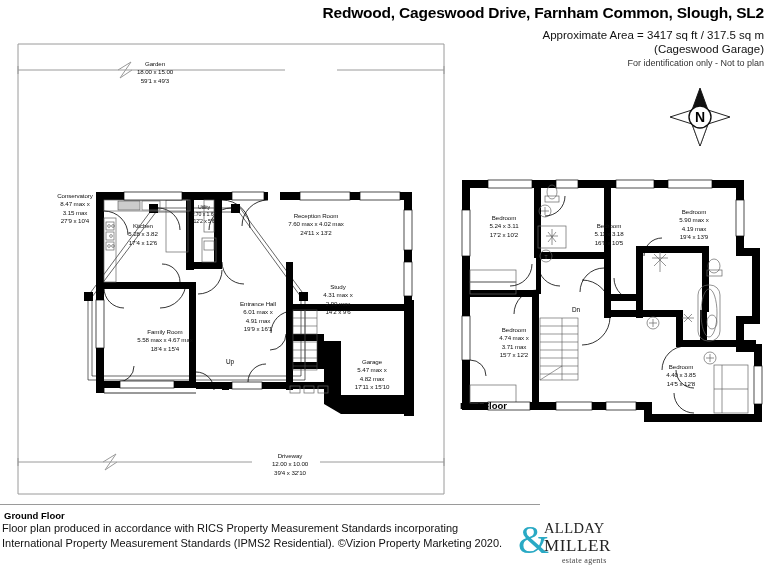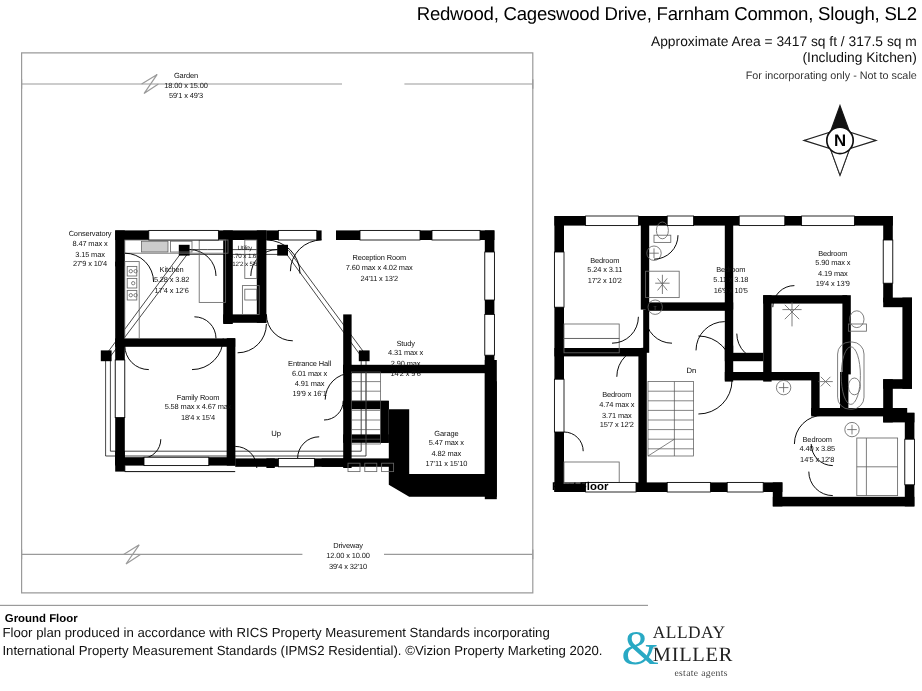--- a/index.html
+++ b/index.html
@@ -10,21 +10,21 @@
     color:#000;
     position:relative;
     overflow:hidden;
   }
   .page{position:absolute;inset:0;}
 
   
   .title{
     position:absolute;left:0;top:4px;width:764px;
     text-align:right;
-    font-size:15.5px;font-weight:normal;letter-spacing:-0.2px;
+    font-size:15.5px;font-weight:bold;letter-spacing:-0.2px;
   }
   .area-line{
     position:absolute;right:4px;font-size:11.5px;color:#111;
   }
   .area1{top:29px;}
   .area2{top:43px;}
   .area3{top:58px;font-size:9px;color:#333;}
 
   
   .plan{position:absolute;left:0;top:0;width:768px;height:576px;}
@@ -81,22 +81,22 @@
 
   .compass{position:absolute;left:668px;top:86px;width:64px;height:62px;}
 </style>
 </head>
 <body>
 
 <div class="page">
 
   <div class="title">Redwood, Cageswood Drive, Farnham Common, Slough, SL2</div>
   <div class="area-line area1">Approximate Area = 3417 sq ft / 317.5 sq m</div>
-  <div class="area-line area2">(Including Kitchen)</div>
-  <div class="area-line area3">For incorporating only - Not to scale</div>
+  <div class="area-line area2">(Cageswood Garage)</div>
+  <div class="area-line area3">For identification only - Not to plan</div>
 
   <div class="plan">
   <svg width="768" height="576" viewBox="0 0 768 576" xmlns="http://www.w3.org/2000/svg">
     <defs>
       <style>
         .w{fill:#000;}
         .thin{fill:none;stroke:#000;stroke-width:0.8;}
         .hair{fill:none;stroke:#000;stroke-width:0.6;}
         .bnd{fill:none;stroke:#9a9a9a;stroke-width:1;}
         .gl{fill:none;stroke:#555;stroke-width:0.6;}

